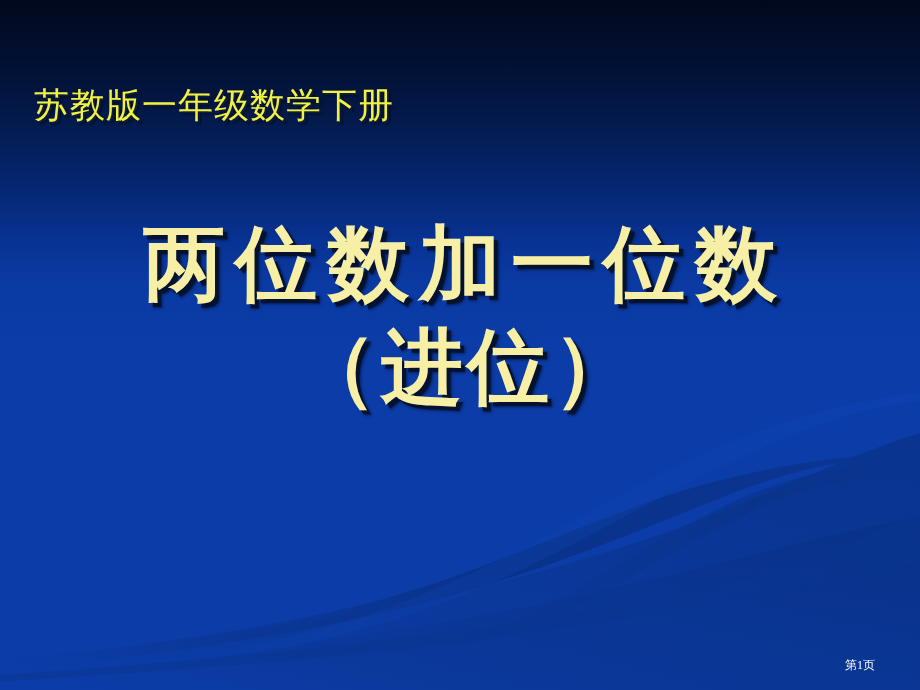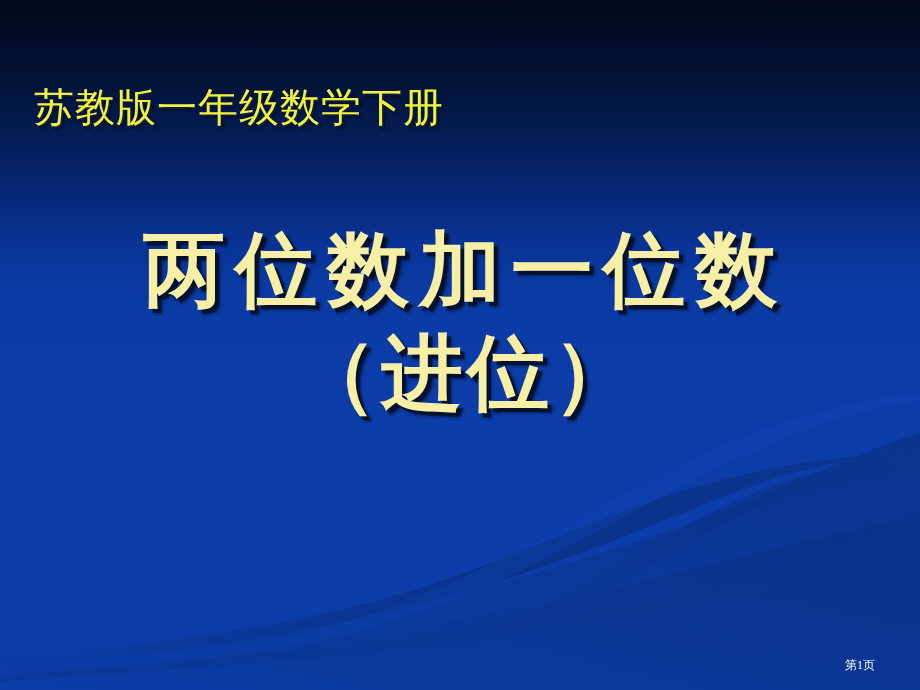--- a/index.html
+++ b/index.html
@@ -35,42 +35,42 @@
     width: 920px;
     height: 690px;
     pointer-events: none;
   }
 
   
   #subtitle {
     position: absolute;
     left: 34px;
     top: 88px;
-    font-size: 40px;
+    font-size: 35px;
     line-height: 1;
     letter-spacing: 1px;
     color: #f2f043;
     font-family: "Liberation Serif", "DejaVu Serif", serif;
     font-weight: 400;
     white-space: nowrap;
     text-shadow:
        2px 2px 0 #0a1c3c,
        3px 3px 2px rgba(2,10,28,0.85);
   }
 
   
   #maintitle {
     position: absolute;
     left: 0;
     top: 228px;
     width: 920px;
     text-align: center;
   }
   .title-line {
-    font-family: Liberation Serif, serif;
+    font-family: Liberation Mono, monospace;
     font-weight: bold;
     color: #f7efa6;
     white-space: nowrap;
     line-height: 1.06;
     text-shadow:
        4px 4px 0 rgba(4,16,44,0.92),
        5px 5px 3px rgba(2,10,30,0.6);
   }
   #title-line-1 {
     font-size: 82px;

